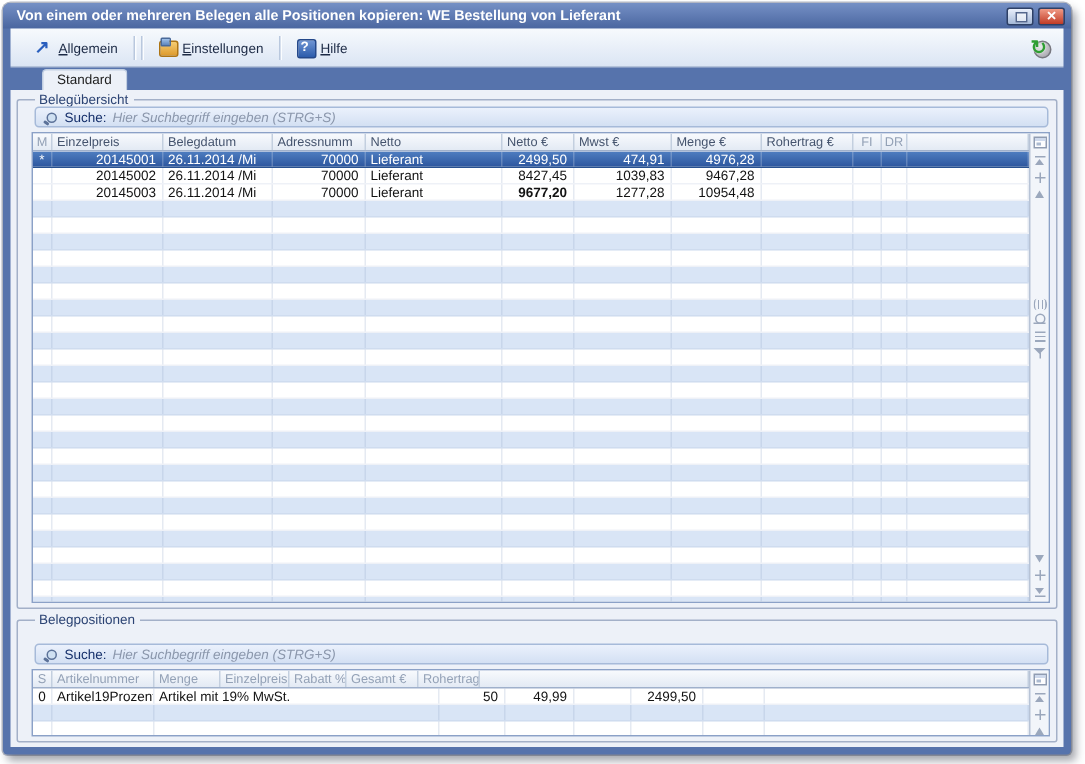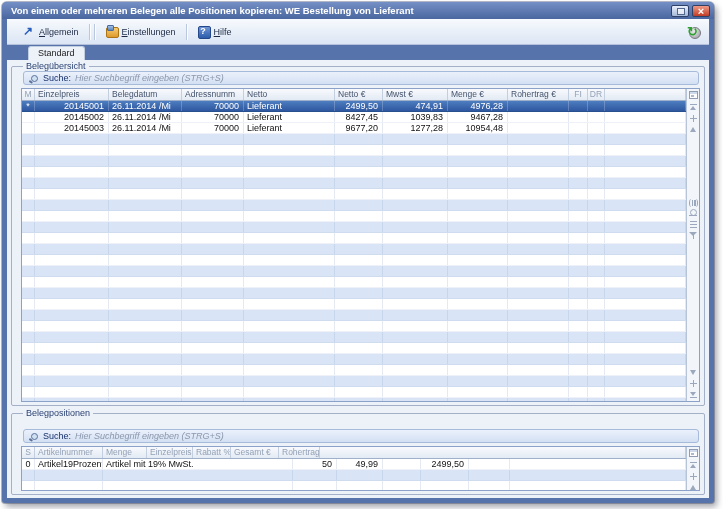--- a/index.html
+++ b/index.html
@@ -224,21 +224,21 @@
                 <div class="g-c c" style="flex: 0 0 19px;"></div>
                 <div class="g-c c" style="flex: 0 0 17px;"></div>
                 <div class="g-c" style="flex: 1 1 auto;"></div>
               </div>
               <div class="g-row">
                 <div class="g-c c" style="flex: 0 0 13px;"></div>
                 <div class="g-c r" style="flex: 0 0 74px;">20145003</div>
                 <div class="g-c" style="flex: 0 0 73px;">26.11.2014 /Mi</div>
                 <div class="g-c r" style="flex: 0 0 62px;">70000</div>
                 <div class="g-c" style="flex: 0 0 91px;">Lieferant</div>
-                <div class="g-c r" style="flex: 0 0 48px;">9677,20</div>
+                <div class="g-c r" style="flex: 0 0 48px; font-weight: bold;">9677,20</div>
                 <div class="g-c r" style="flex: 0 0 65px;">1277,28</div>
                 <div class="g-c r" style="flex: 0 0 60px;">10954,48</div>
                 <div class="g-c r" style="flex: 0 0 61px;"></div>
                 <div class="g-c c" style="flex: 0 0 19px;"></div>
                 <div class="g-c c" style="flex: 0 0 17px;"></div>
                 <div class="g-c" style="flex: 1 1 auto;"></div>
               </div>
               <div class="g-row stripe">
                 <div class="g-c c" style="flex: 0 0 13px;"></div>
                 <div class="g-c r" style="flex: 0 0 74px;"></div>

